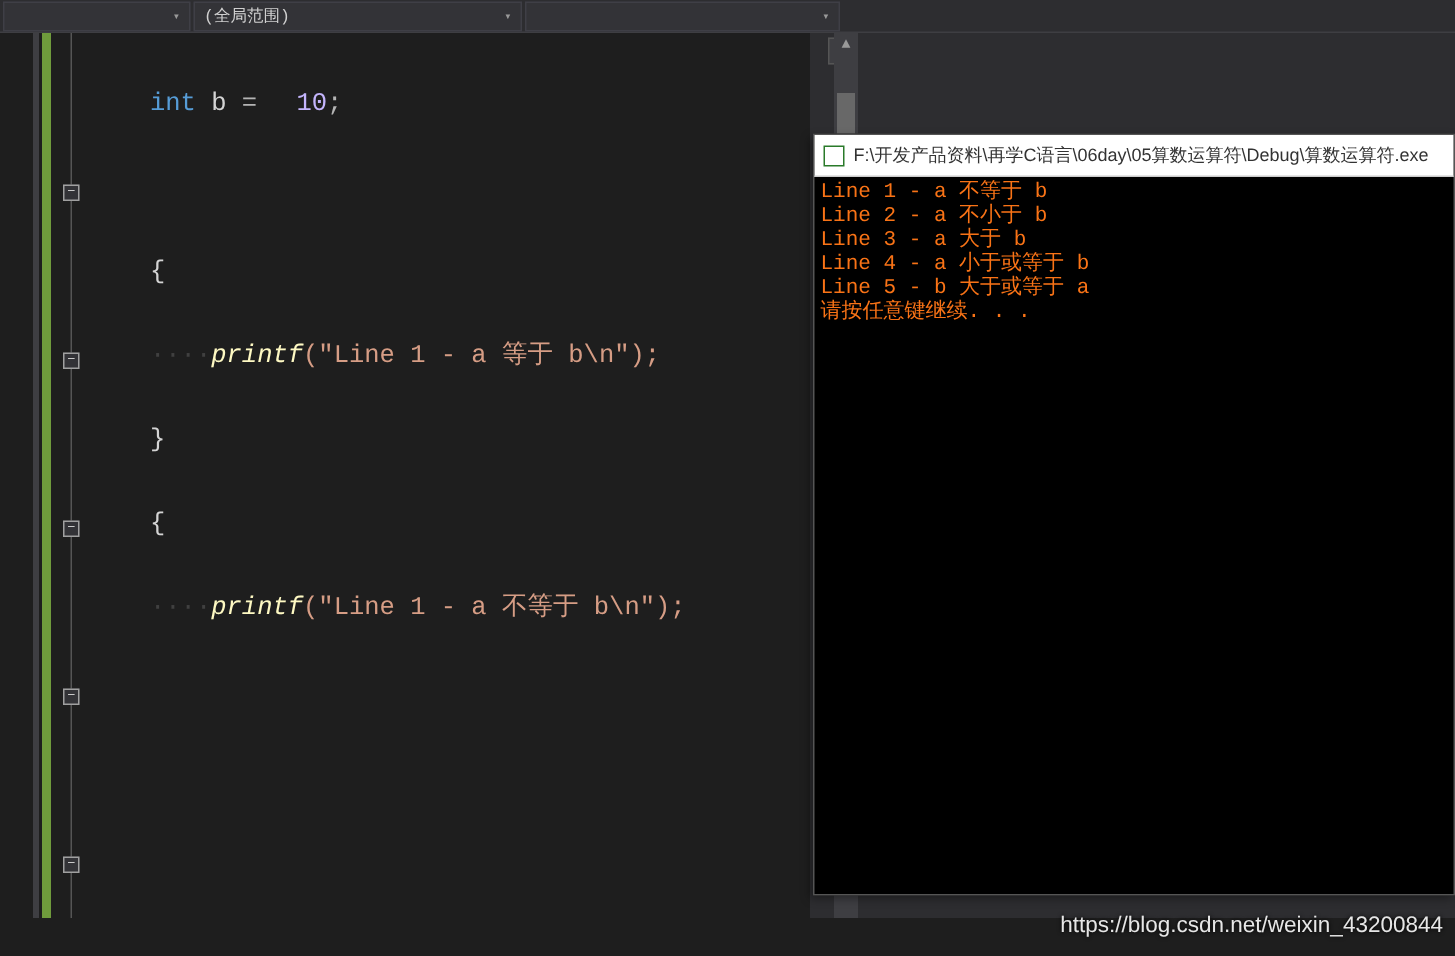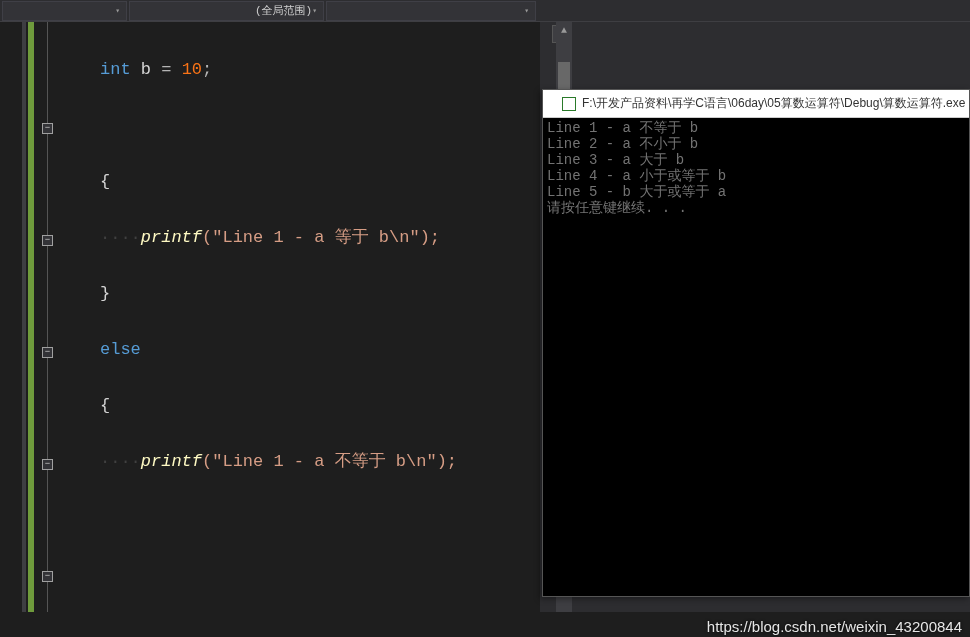--- a/index.html
+++ b/index.html
@@ -101,21 +101,21 @@
     white-space: pre;
     overflow: hidden;
     position: relative;
   }
   .code-line { padding-left: 40px; height: 28px; }
   .k  { color: #569cd6; margin-top: 40px; }
   .fn { color: #fef9c3; font-style: italic; }
   .s  { color: #d69d85; }
   .op { color: #b4b4b4; }
   .pn { color: #b4b4b4; }
-  .nm { color: #f97316; }
+  .nm { color: #c4b5fd; margin-left: 16px; }
   .ws-dot { color: #404040; }
   .brace { color: #d4d4d4; }
 
   .scroll-track {
     position: absolute;
     right: 0;
     top: 22px;
     width: 16px;
     bottom: 25px;
     background: #3e3e42;
@@ -150,48 +150,48 @@
     height: 508px;
     background: #000;
     border: 1px solid #555;
     box-shadow: -2px 2px 6px rgba(0,0,0,0.4);
   }
   .console-title {
     height: 28px;
     background: #fff;
     display: flex;
     align-items: center;
-    padding: 0 19px;
+    padding: 0 6px;
     font-family: "Segoe UI", Tahoma, sans-serif;
     font-size: 12px;
     color: #333;
     border-bottom: 1px solid #ccc;
     overflow: hidden;
     white-space: nowrap;
   }
   .console-title .ico {
     width: 14px;
     height: 14px;
     border: 1px solid #2a7a2a;
     margin-right: 6px;
     flex-shrink: 0;
   }
   .console-body {
     padding: 2px 4px;
     font-family: "NSimSun","SimSun","Courier New",monospace;
     font-size: 14px;
     line-height: 16px;
-    color: #737373;
+    color: #f97316;
     white-space: pre;
   }
 
   .watermark {
     position: absolute;
     right: 8px;
-    bottom: 2px;
+    bottom: 12px;
     color: #e6e6e6;
     font-family: Arial, sans-serif;
     font-size: 15px;
     text-shadow: 0 0 3px #000;
   }
 
   .split-icon {
     position: absolute;
     top: 25px;
     right: 400px;
@@ -205,21 +205,21 @@
   }
 </style>
 </head>
 <body>
 
 <div class="top-bar">
   <div class="dropdown" style="width:125px;margin-left:2px;">
     <span></span>
     <span class="arrow">▾</span>
   </div>
-  <div class="dropdown" style="width:195px;justify-content:flex-end;">
+  <div class="dropdown" style="width:219px;">
     <span>(全局范围)</span>
     <span class="arrow">▾</span>
   </div>
   <div class="dropdown" style="flex:1;max-width:210px;">
     <span></span>
     <span class="arrow">▾</span>
   </div>
 </div>
 
 <div class="main-row">
@@ -237,21 +237,20 @@
         <div class="fold-box" style="top:549px;">−</div>
       </div>
     </div>
 
     <div class="code-area">
 <div class="code-line"><span class="k">int</span> b <span class="op">=</span> <span class="nm">10</span><span class="pn">;</span></div>
 <div class="code-line"></div>
 <div class="code-line"><span class="brace">{</span></div>
 <div class="code-line"><span class="ws-dot">····</span><span class="fn">printf</span><span class="s">("Line 1 - a 等于 b\n");</span></div>
 <div class="code-line"><span class="brace">}</span></div>
-<div class="code-line"><span class="k">else</span></div>
 <div class="code-line"><span class="brace">{</span></div>
 <div class="code-line"><span class="ws-dot">····</span><span class="fn">printf</span><span class="s">("Line 1 - a 不等于 b\n");</span></div>
 
 
 
 
 
 
 
 

